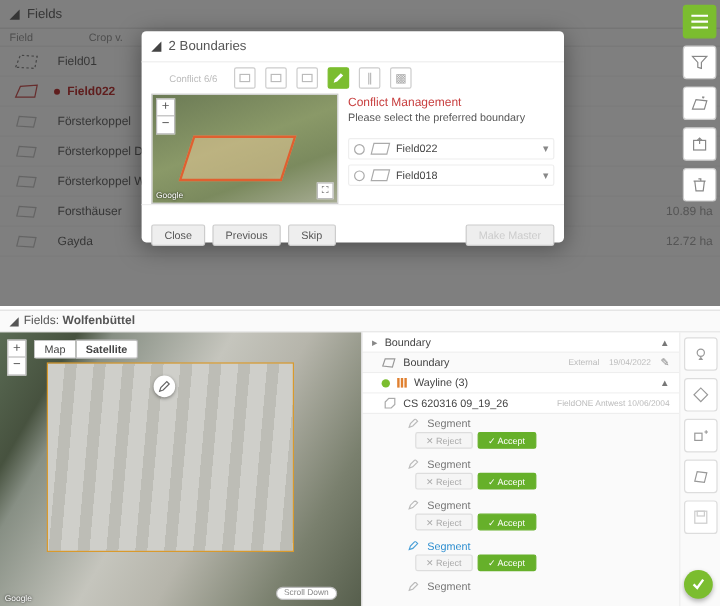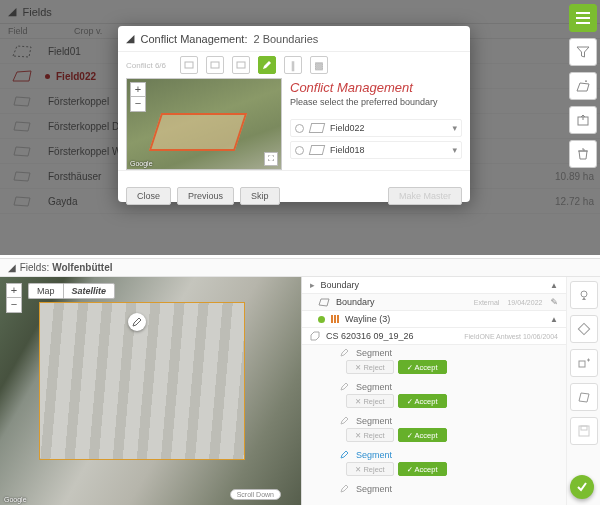--- a/index.html
+++ b/index.html
@@ -23,34 +23,34 @@
 
   
   .rail-top { position:absolute; right:0; top:0; width:34px; display:flex; flex-direction:column; gap:6px; padding:4px 3px; z-index:10; }
   .rail-btn { width:28px; height:28px; background:#fff; border:1px solid #ccc; border-radius:3px; display:flex; align-items:center; justify-content:center; color:#888; font-size:13px;}
   .rail-btn.primary { background:#7bbd2f; border-color:#7bbd2f; color:#fff; }
 
   
   .modal { position:absolute; left:118px; top:26px; width:352px; height:176px; background:#fff; border-radius:4px; box-shadow:0 4px 20px rgba(0,0,0,0.4); z-index:20; display:flex; flex-direction:column; }
   .modal-head { padding:6px 8px; font-size:11px; color:#444; border-bottom:1px solid #eee; display:flex; align-items:center; gap:6px;}
   .modal-head .bc { font-weight:400; color:#555;}
-  .tool-row { display:flex; gap:8px; padding:4px 8px; align-items:center;}
+  .tool-row { display:flex; gap:8px; padding:4px 23px; align-items:center;}
   .tool-row .sub { font-size:8px; color:#bbb; margin-right:6px;}
   .tbtn { width:18px;height:18px;border:1px solid #ccc;border-radius:2px;display:flex;align-items:center;justify-content:center;font-size:10px;color:#aaa;}
   .tbtn.act { background:#7bbd2f;border-color:#7bbd2f;color:#fff;}
   .modal-body { display:flex; gap:8px; padding:0 8px; flex:1; }
   .mmap { width:156px; height:92px; background:linear-gradient(160deg,#6b7a55 0%,#8a9968 45%,#7b8a5e 70%,#a8ad95 100%); border:1px solid #ccc; position:relative; }
   .mmap .poly { position:absolute; left:28px; top:34px; width:86px; height:38px; border:2px solid #e06030; background:rgba(230,200,150,0.55); transform:skewX(-18deg); }
   .mmap .zoom { position:absolute; left:3px; top:3px; width:16px; background:#fff; border:1px solid #bbb; }
   .mmap .zoom div { height:14px; text-align:center; font-size:11px; line-height:13px; color:#555;}
   .mmap .zoom div:first-child { border-bottom:1px solid #bbb;}
   .mmap .full { position:absolute; right:3px; bottom:3px; width:14px;height:14px;background:#fff;border:1px solid #bbb;font-size:8px;text-align:center;line-height:12px;color:#555;}
   .mmap .ggl { position:absolute;left:3px;bottom:2px;font-size:7px;color:#fff;text-shadow:0 0 2px #000;}
   .picker { flex:1; padding-top:2px; }
-  .picker .ttl { font-size:13px; color:#c84040; margin-bottom:2px;font-style:italic;}
+  .picker .ttl { font-size:10px; color:#c84040; margin-bottom:2px;}
   .picker .pr { font-size:9px; color:#555; margin-bottom:12px;}
   .choice { display:flex; align-items:center; gap:6px; padding:3px 4px; border:1px solid #eee; border-radius:2px; margin-bottom:4px; font-size:9px;}
   .choice .radio { width:9px;height:9px;border:1px solid #aaa;border-radius:50%;}
   .choice .caret { margin-left:auto; color:#888;}
   .outline { width:14px;height:10px;border:1px solid #aaa; transform:skewX(-14deg);}
   .modal-foot { display:flex; gap:6px; padding:16px 8px; border-top:1px solid #eee;}
   .mf-btn { padding:3px 10px; font-size:9px; background:#eee; border:1px solid #ccc; border-radius:2px; color:#555;}
   .mf-btn.dis { margin-left:auto; color:#ccc; }
 
   
@@ -62,35 +62,35 @@
     background:
       linear-gradient(120deg,#5a6b54 0%,#47523f 15%,#878f84 22%,#c5c5bd 45%,#b6b5ab 60%,#7a806e 82%,#565e4c 100%);
     border-right:1px solid #ddd;}
   .satmap .roofs { position:absolute; left:40px; top:26px; width:204px; height:156px; background:
       repeating-linear-gradient(95deg,#cfcfca 0 14px,#bdbdb6 14px 24px),
       linear-gradient(#d8d8d2,#c8c8c0);
       outline:1.5px solid #d99a2d;}
   .maptype { position:absolute; left:28px; top:6px; display:flex; font-size:9px;}
   .maptype div { background:#fff; padding:2px 8px; border:1px solid #bbb;}
   .maptype div:first-child{border-right:none;border-radius:2px 0 0 2px;}
-  .maptype div:last-child{border-radius:0 2px 2px 0; font-weight:bold;font-style:italic;}
+  .maptype div:last-child{border-radius:0 2px 2px 0; font-weight:bold;}
   .satmap .zoom { position:absolute; left:6px; top:6px; width:16px; background:#fff; border:1px solid #bbb;}
   .satmap .zoom div{height:14px;text-align:center;font-size:11px;line-height:13px;color:#555;}
   .satmap .zoom div:first-child{border-bottom:1px solid #bbb;}
   .satmap .probe { position:absolute; left:128px; top:36px; width:18px;height:18px;background:#fff;border-radius:50%;display:flex;align-items:center;justify-content:center;font-size:10px;color:#666;box-shadow:0 1px 3px rgba(0,0,0,.4);}
   .satmap .ggl { position:absolute; left:4px; bottom:3px; font-size:7px; color:#fff; text-shadow:0 0 2px #000;}
   .satmap .scroll-pill { position:absolute; right:20px; bottom:6px; background:#fff;border:1px solid #bbb;border-radius:8px;font-size:7px;padding:1px 6px;color:#888;}
 
   .panel { flex:1; display:flex; flex-direction:column; overflow:hidden; font-size:9px; }
   .prow { display:flex; align-items:center; padding:3px 8px; border-bottom:1px solid #eee; gap:6px;}
   .prow .caret { color:#888; }
   .prow .tri { margin-left:auto; color:#777; font-size:8px;}
   .prow.lvl1 { background:#fff;}
   .prow.lvl2 { padding-left:16px; background:#fafafa;}
-  .prow.lvl3 { padding-left:8px; background:#fff;}
+  .prow.lvl3 { padding-left:18px; background:#fff;}
   .seg { padding:2px 6px; }
   .seg .srow { display:flex; align-items:center; gap:6px; padding:1px 0 1px 32px; color:#777;}
   .seg .btns { display:flex; gap:4px; padding:1px 0 3px 38px;align-items:center;}
   .bt { font-size:7.5px; padding:1.5px 8px; border-radius:2px; color:#aaa; border:1px solid #ddd; background:#f5f5f5;}
   .bt.acc { background:#66b02a; border-color:#66b02a; color:#fff;}
   .slink { color:#2f8fd0; }
   .meta { margin-left:auto; font-size:7px; color:#bbb;}
   .pencil { font-size:9px; color:#888;}
   .penhold { margin-left:auto; display:flex; gap:8px; align-items:center;}
   .waydot{width:7px;height:7px;border-radius:50%;background:#7bbd2f;display:inline-block;}
@@ -207,21 +207,20 @@
     <div class="rail-btn">
       <svg width="14" height="12">
           <path d="M3 3h8l-1 8H4zM2 3h10M6 1h2v2" fill="none" stroke="#888"></path>
         </svg>
     </div>
   </div>
 
   <div class="modal">
     <div class="modal-head">
       <span>◢</span>
-      <span>Conflict Management:</span>
       <span class="bc">2 Boundaries</span>
     </div>
     <div class="tool-row">
       <span class="sub">Conflict 6/6</span>
       <div class="tbtn">
           <svg width="10" height="8">
             <rect x="1" y="1" width="8" height="6" fill="none" stroke="#bbb"></rect>
           </svg>
         </div>
       <div class="tbtn">

